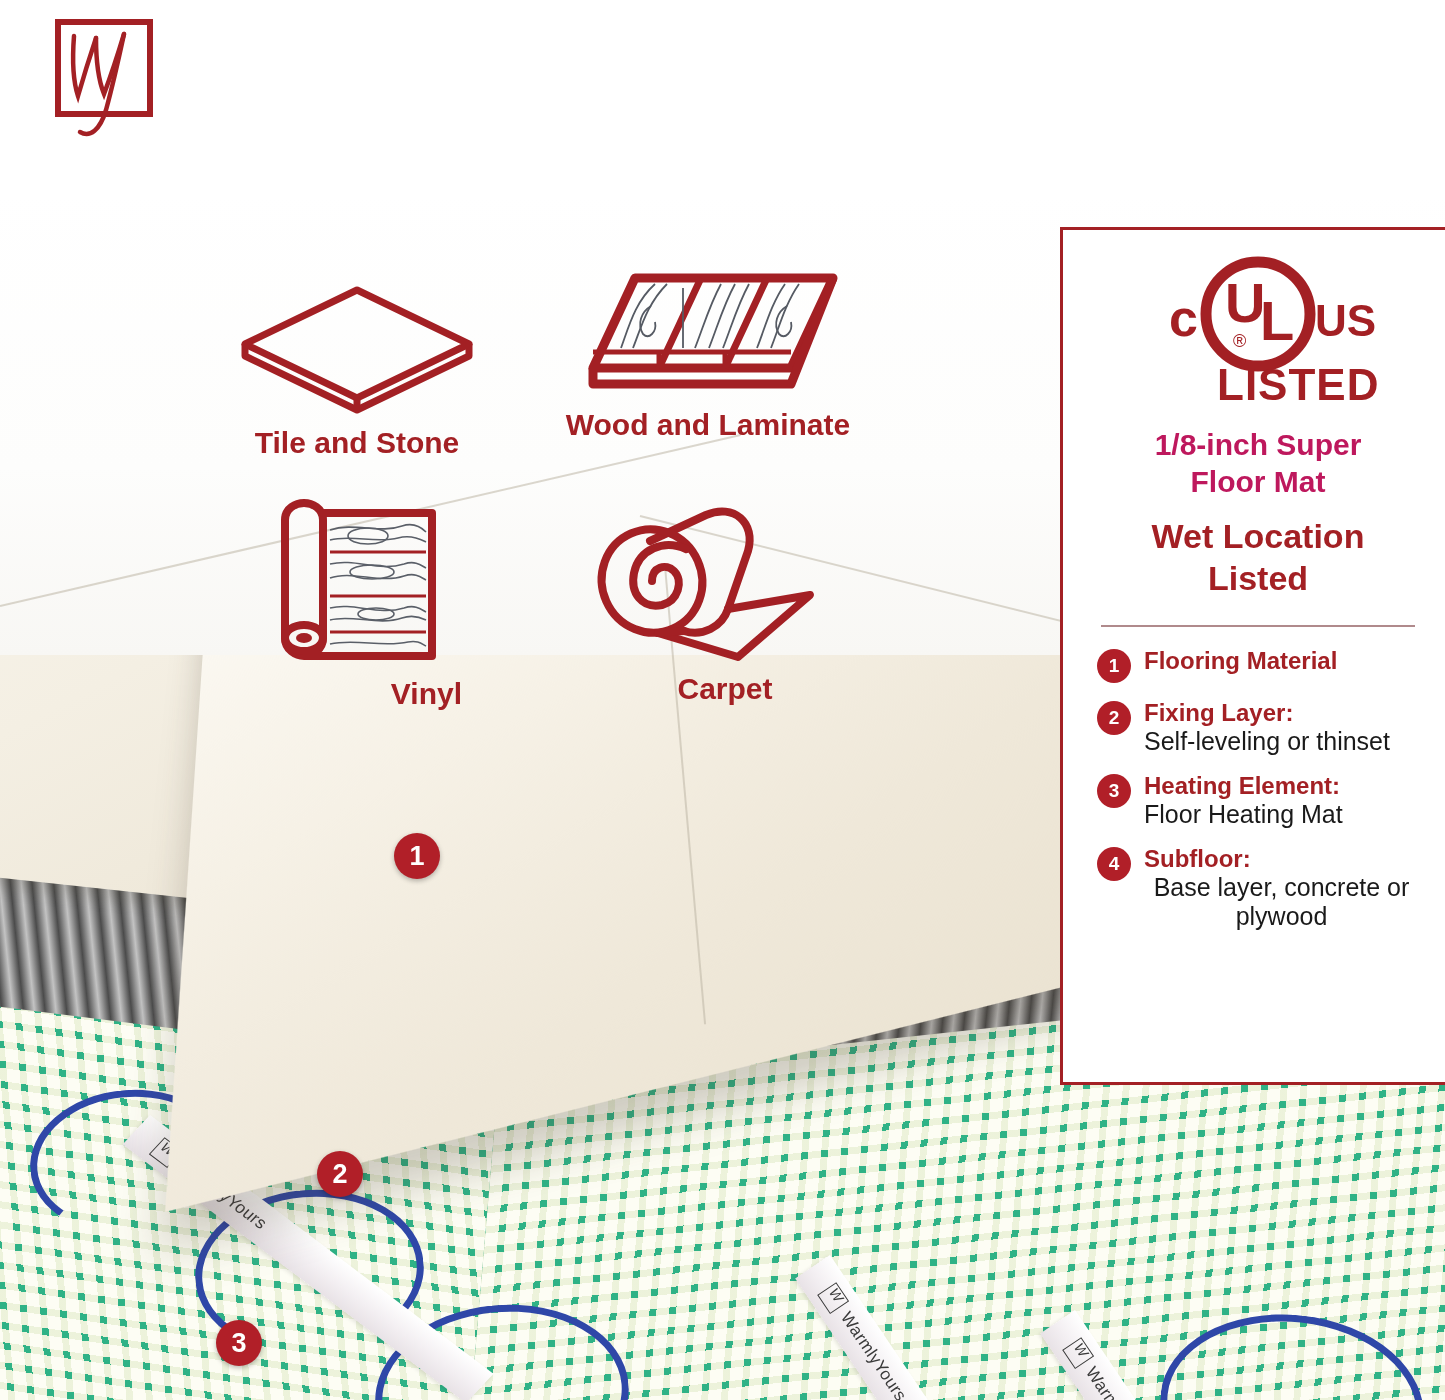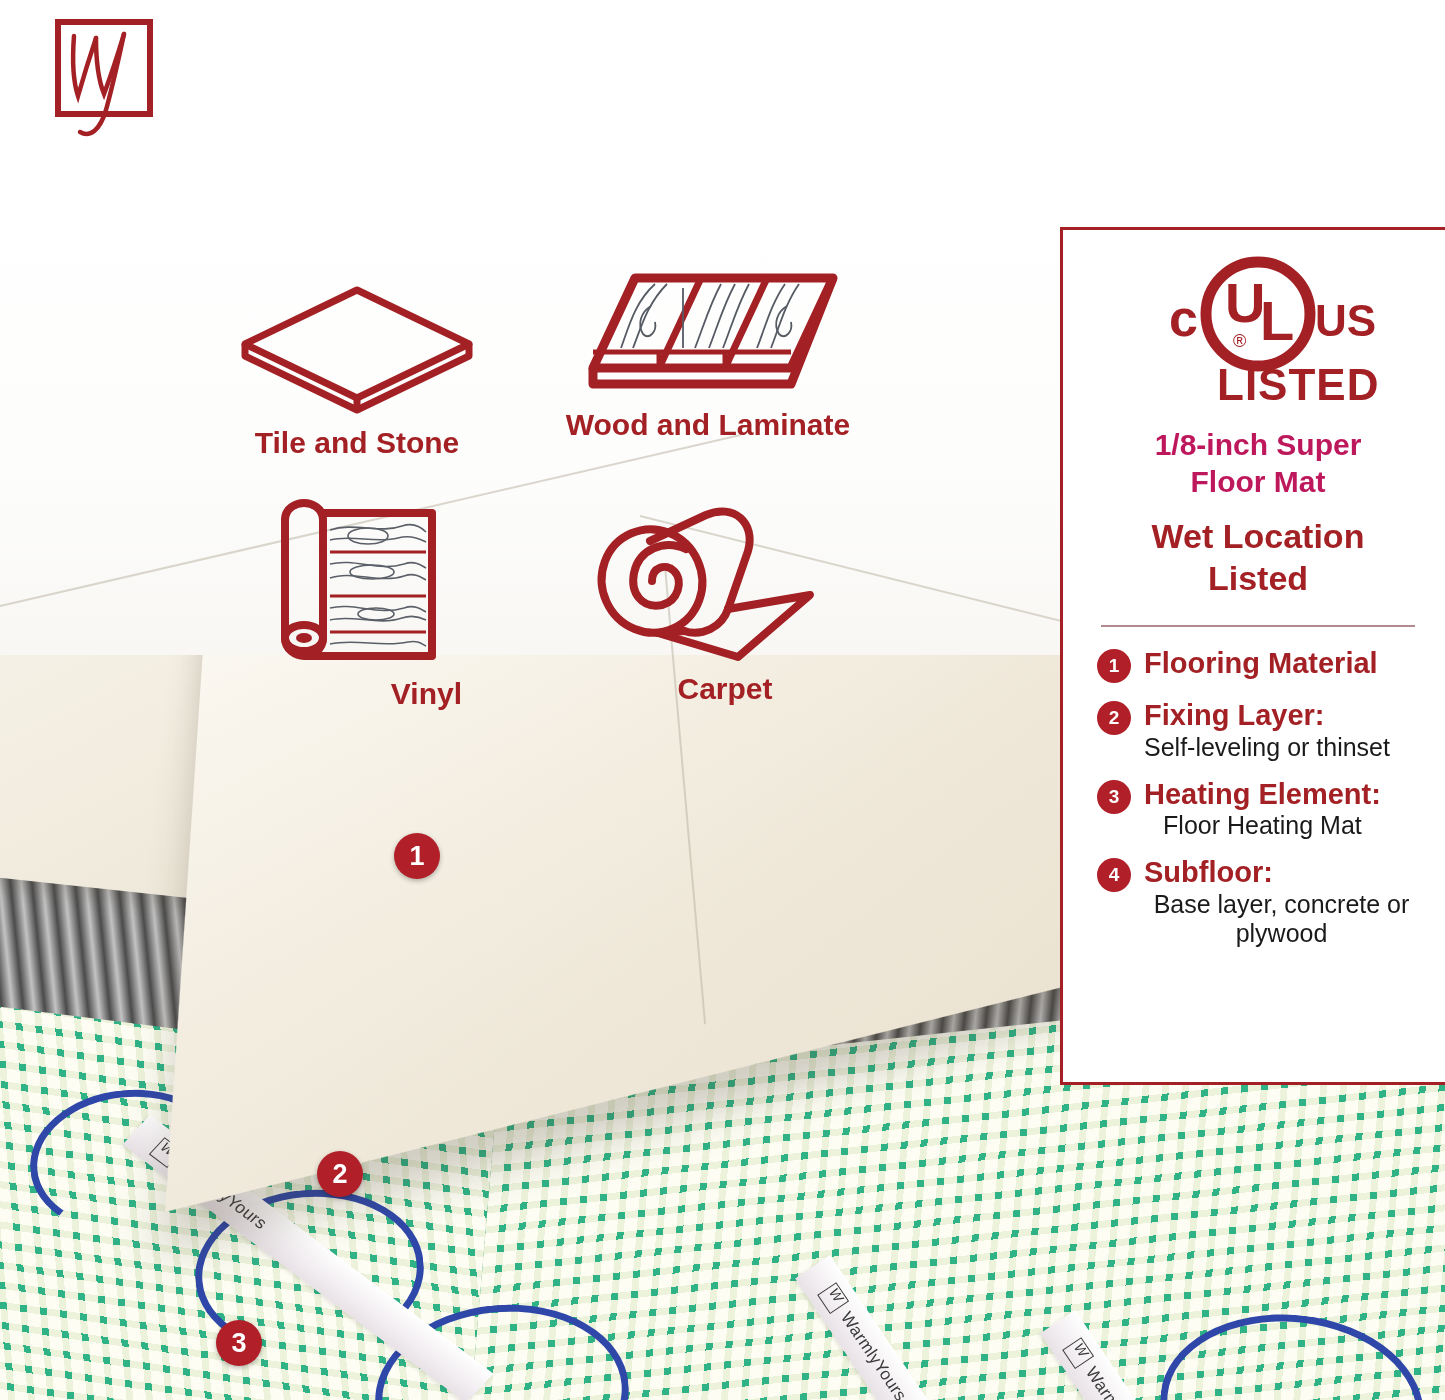--- a/index.html
+++ b/index.html
@@ -272,21 +272,21 @@
     font-weight: bold;
     display: flex;
     align-items: center;
     justify-content: center;
     margin-top: 2px;
   }
   .legend-text { line-height: 1.16; }
   .legend-title {
     color: #A32024;
     font-weight: bold;
-    font-size: 29px;
+    font-size: 24px;
   }
   .legend-desc {
     color: #1a1a1a;
     font-size: 25px;
     text-align: center;
   }
 </style>
 </head>
 <body>
 

